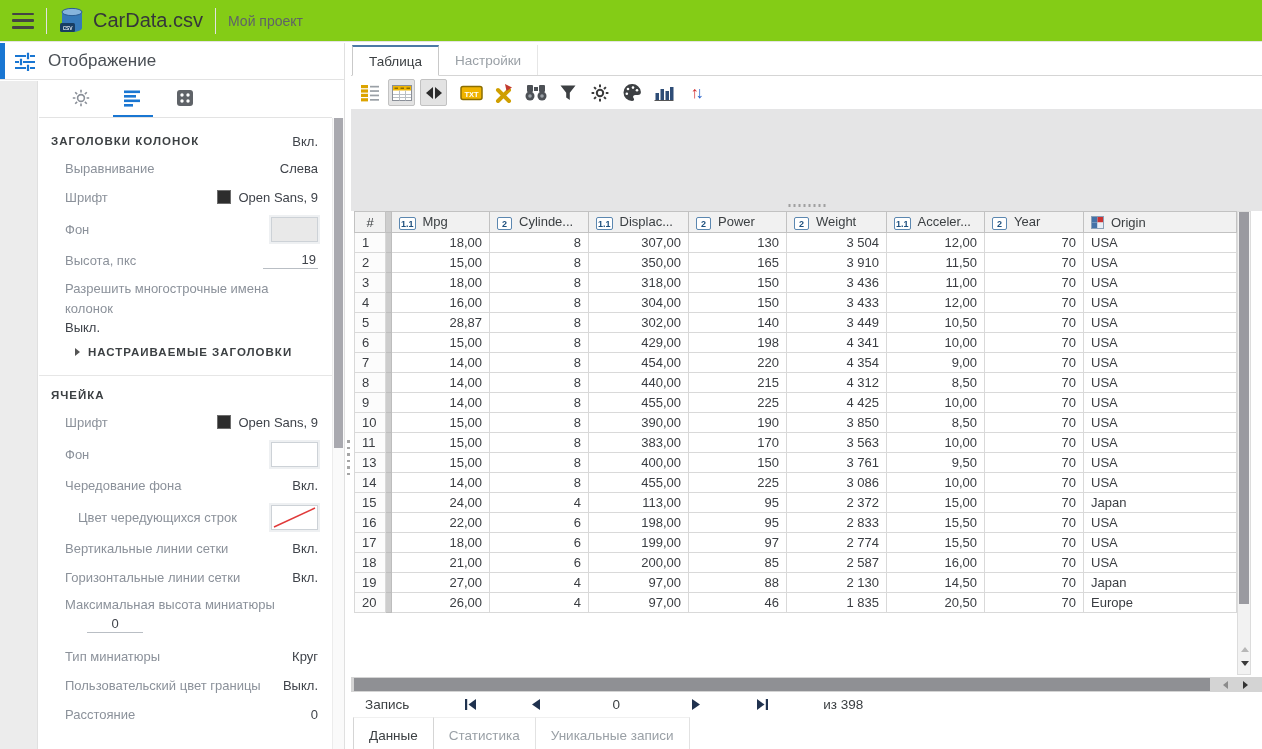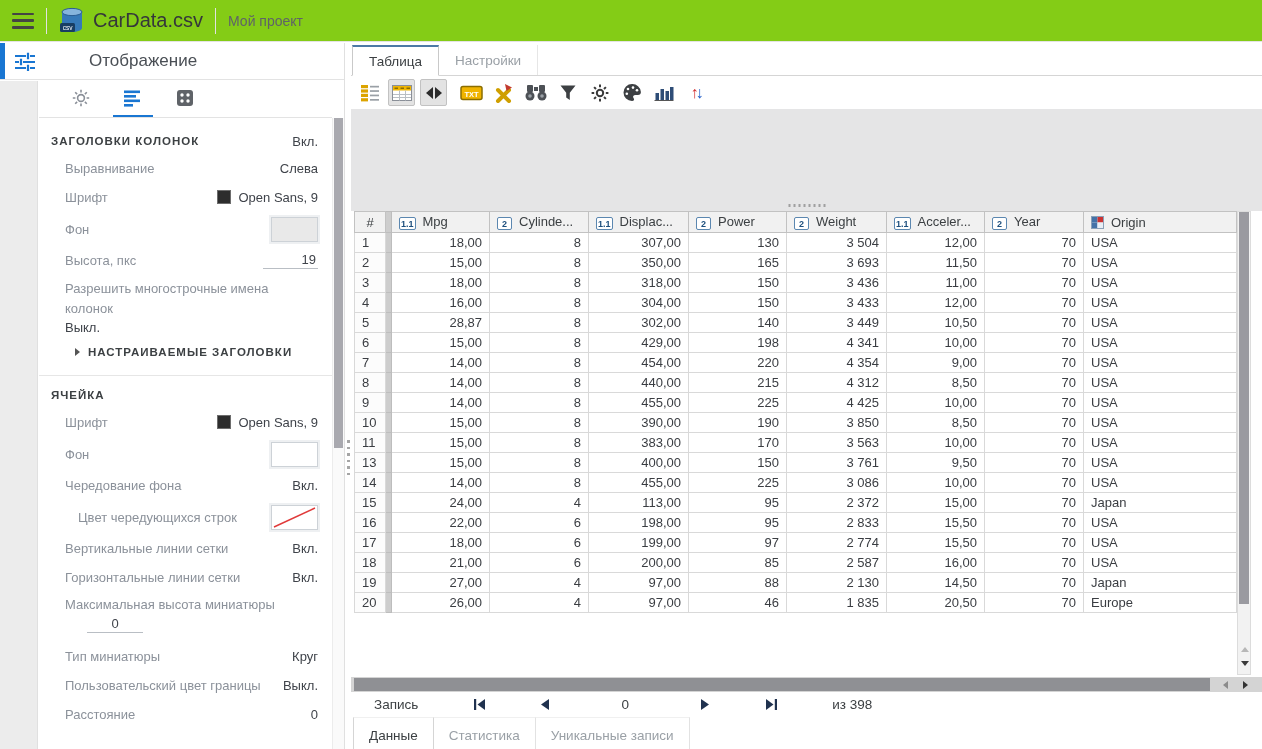--- a/index.html
+++ b/index.html
@@ -12,21 +12,21 @@
   
   .topbar{position:absolute;left:0;top:0;width:1262px;height:42px;background:#84cc16;
     border-bottom:1px solid #e4e4e4;display:flex;align-items:center;padding-left:12px;}
   .hamburger{width:22px;height:16px;display:flex;flex-direction:column;justify-content:space-between;cursor:pointer;}
   .hamburger span{display:block;height:2.6px;background:#444;border-radius:1px;}
   .vdiv{width:1px;height:26px;background:#e2e2e2;margin:0 12px;}
   .app-title{font-size:20px;color:#35373b;margin-left:8px;}
   .crumb{font-size:14px;color:#5f6368;}
   
   .sidebar{position:absolute;left:0;top:43px;width:345px;bottom:0;background:#fff;border-right:1px solid #e0e0e0;}
-  .sb-header{height:37px;border-bottom:1px solid #e3e3e3;display:flex;align-items:center;position:relative;padding-left:14px;gap:41px;}
+  .sb-header{height:37px;border-bottom:1px solid #e3e3e3;display:flex;align-items:center;position:relative;padding-left:14px;}
   .sb-accent{position:absolute;left:0;top:0;width:5px;height:100%;background:#1976d2;}
   .sb-title{font-size:17px;color:#4a4f55;margin-left:12px;}
   .sb-body{position:absolute;top:38px;left:0;right:0;bottom:0;}
   .gray-rail{position:absolute;left:0;top:0;width:38px;height:100%;background:#ececec;border-right:1px solid #e0e0e0;}
   .panel{position:absolute;left:39px;right:12px;top:0;bottom:0;background:#fff;}
   .icon-tabs{height:37px;border-bottom:1px solid #e3e3e3;display:flex;align-items:stretch;padding-left:22px;gap:12px;}
   .ptab{width:40px;display:flex;align-items:center;justify-content:center;border-bottom:2px solid transparent;cursor:pointer;}
   .ptab.active{border-bottom:2px solid #1976d2;}
   .settings{position:absolute;top:37px;left:0;right:0;bottom:0;overflow:hidden;padding:10px 14px 0 26px;}
   .sec-title{display:flex;justify-content:space-between;align-items:center;
@@ -94,21 +94,21 @@
   .arr{width:0;height:0;position:absolute;left:3px;cursor:pointer;}
   .arr.up{bottom:22px;border-left:4px solid transparent;border-right:4px solid transparent;border-bottom:5px solid #b7b7b7;}
   .arr.down{bottom:8px;border-left:4px solid transparent;border-right:4px solid transparent;border-top:5px solid #3a3a3a;}
   
   .hscroll{position:absolute;top:635px;left:0;right:0;height:15px;background:#d4d4d4;}
   .hthumb{position:absolute;left:3px;top:1px;height:13px;width:856px;background:#8f9094;cursor:grab;}
   .harr{width:0;height:0;position:absolute;top:4px;cursor:pointer;}
   .harr.left{right:34px;border-top:4px solid transparent;border-bottom:4px solid transparent;border-right:5px solid #8b8b8b;}
   .harr.right{right:14px;border-top:4px solid transparent;border-bottom:4px solid transparent;border-left:5px solid #333;}
   
-  .recordnav{position:absolute;top:650px;left:17px;right:0;height:25px;display:flex;align-items:center;
+  .recordnav{position:absolute;top:650px;left:8px;right:0;height:25px;display:flex;align-items:center;
     font-size:13.5px;color:#3c4043;padding-left:6px;gap:36px;}
   .nav-btn{width:30px;height:20px;display:flex;align-items:center;justify-content:center;cursor:pointer;}
   .rec-value{width:58px;text-align:center;color:#3c4043;cursor:text;}
   .rec-total{margin-left:10px;}
   .rec-label{margin-right:10px;}
   
   .bottomtabs{position:absolute;top:675px;left:0;right:0;height:30px;display:flex;padding-left:2px;}
   .btab{height:27px;display:flex;align-items:center;padding:17px 15px;font-size:13.5px;color:#9aa0a6;
     border-right:1px solid #e2e2e2;border-top:1px solid #f0f0f0;cursor:pointer;}
   .btab.active{color:#3c4043;background:#fff;border:1px solid #d5d5d5;border-top:1px solid #f0f0f0;
@@ -439,21 +439,21 @@
             <td class="num">70</td>
             <td class="txt">USA</td>
           </tr>
           <tr>
             <td class="rownum">2</td>
             <td class="indicator"></td>
             <td class="num">15,00</td>
             <td class="num">8</td>
             <td class="num">350,00</td>
             <td class="num">165</td>
-            <td class="num">3 693</td>
+            <td class="num">3 910</td>
             <td class="num">11,50</td>
             <td class="num">70</td>
             <td class="txt">USA</td>
           </tr>
           <tr>
             <td class="rownum">3</td>
             <td class="indicator"></td>
             <td class="num">18,00</td>
             <td class="num">8</td>
             <td class="num">318,00</td>

